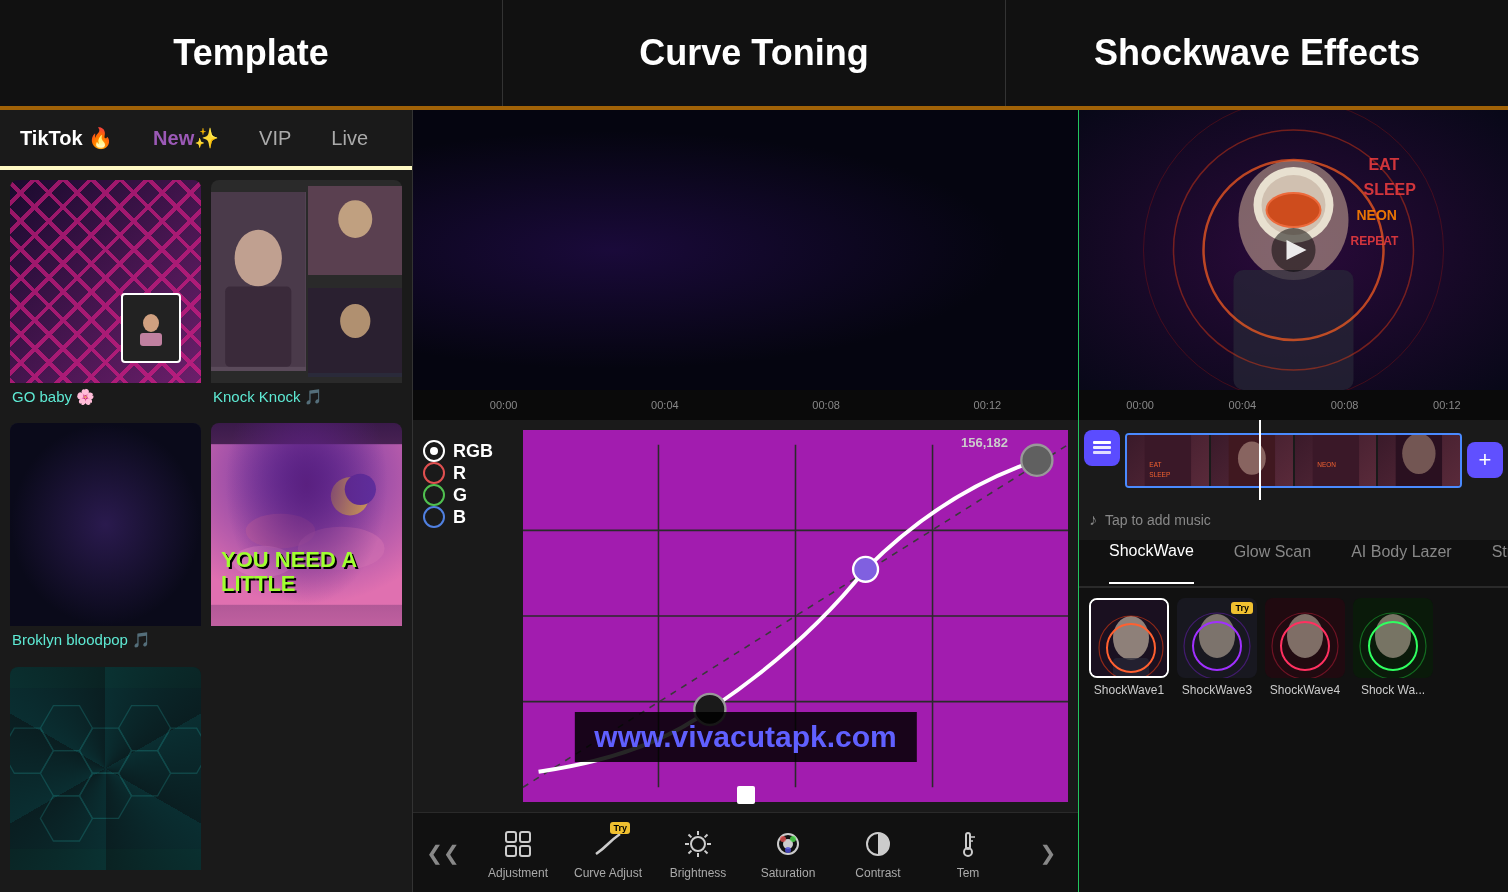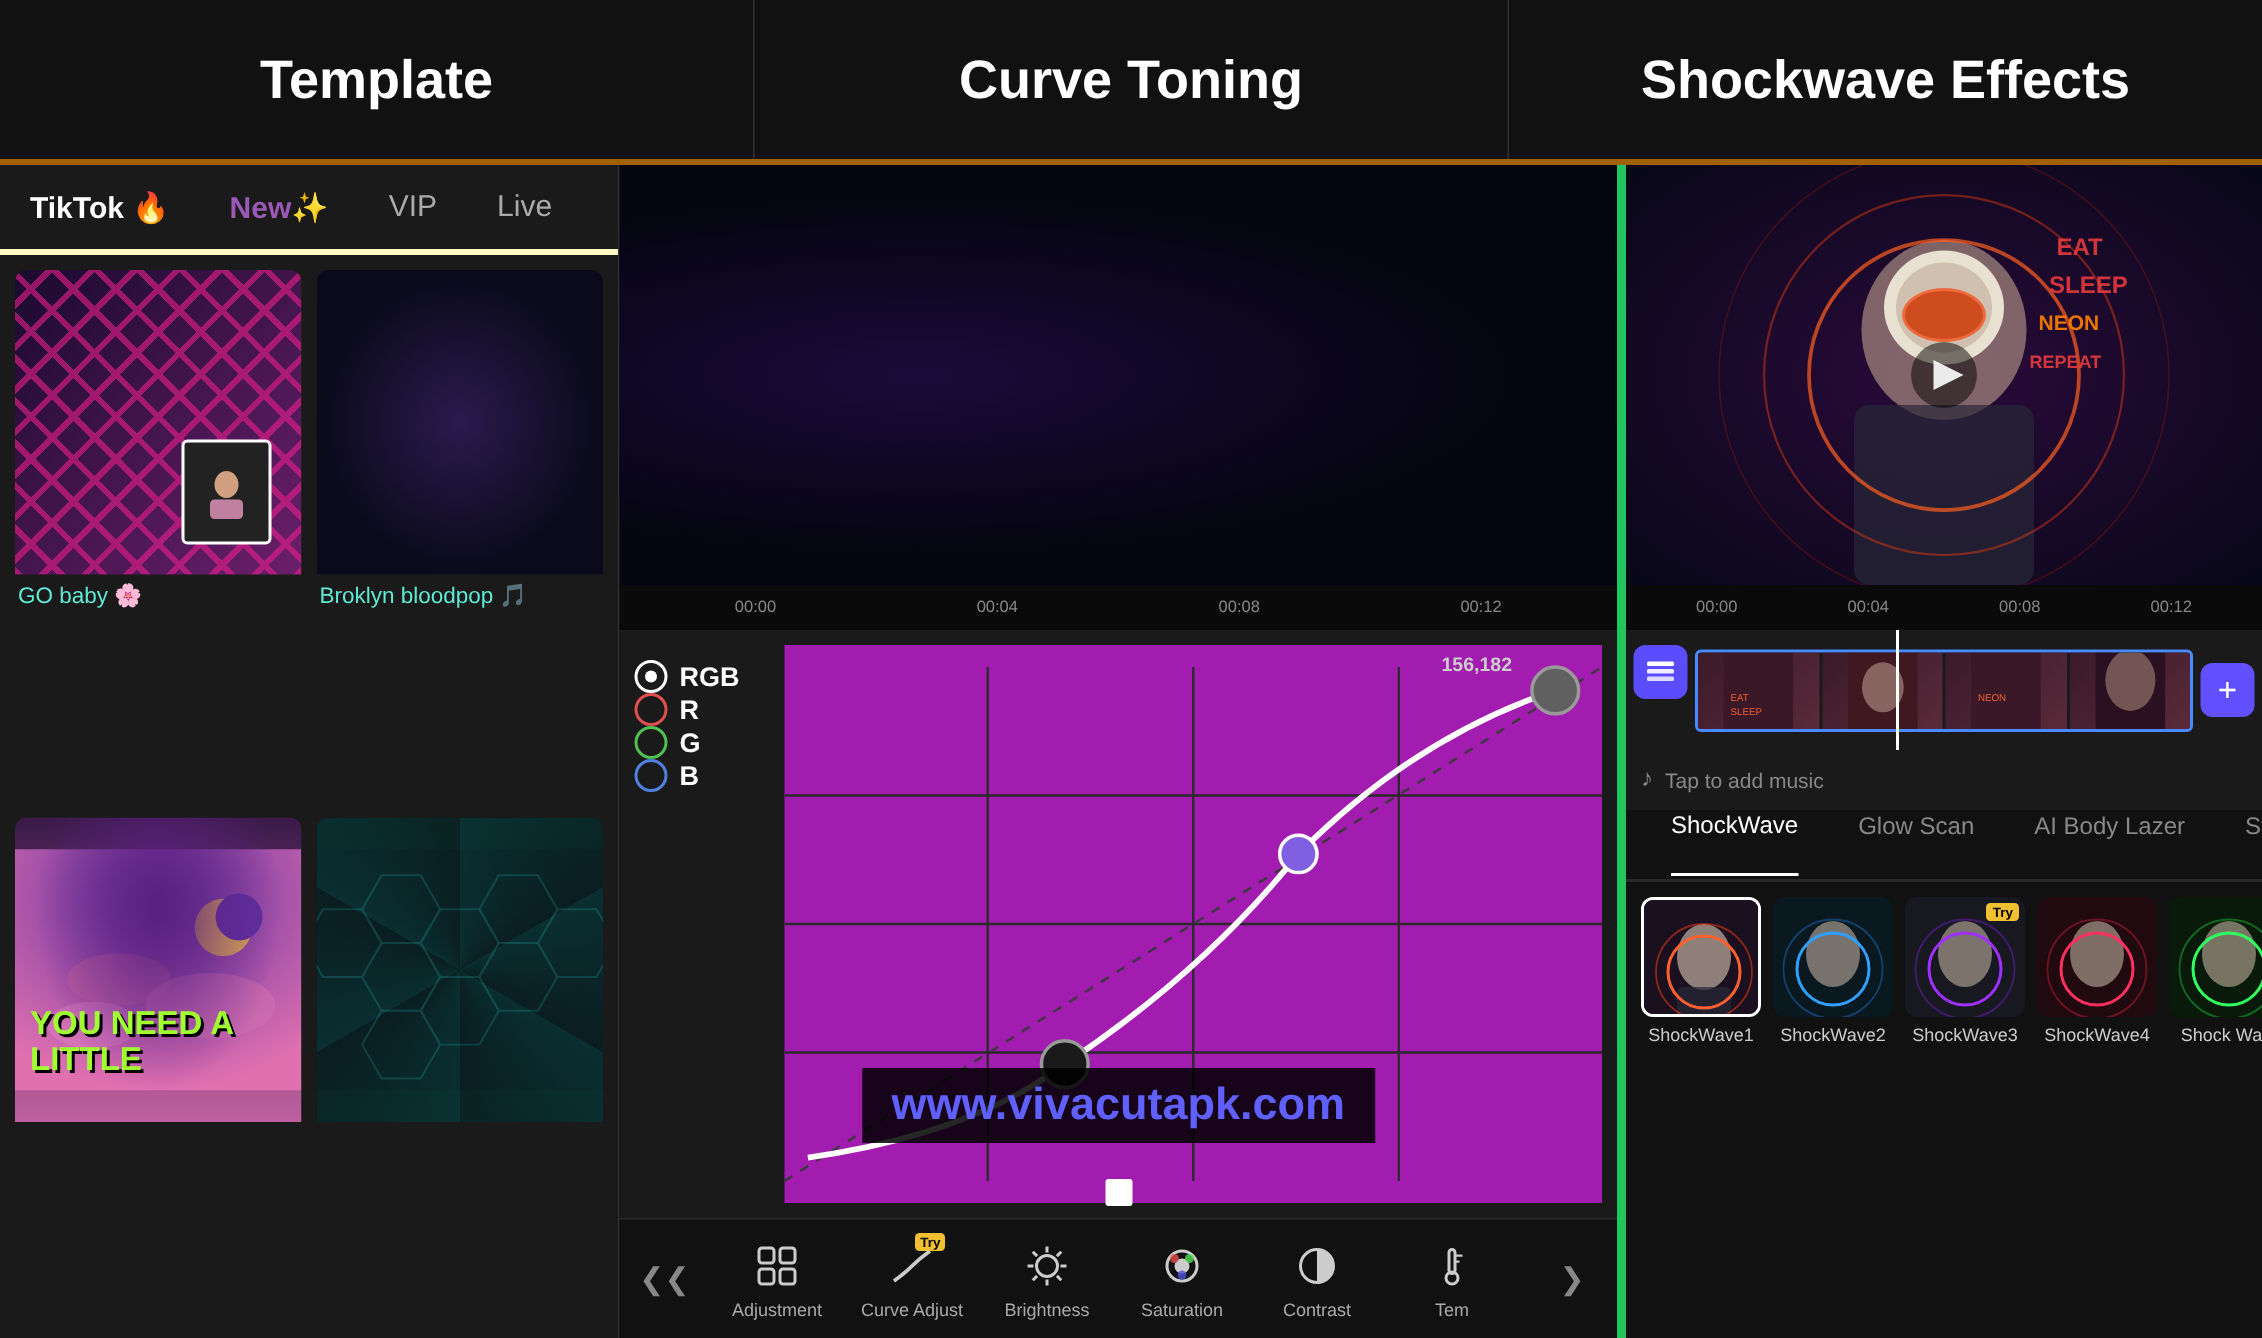--- a/index.html
+++ b/index.html
@@ -337,21 +337,21 @@
       color: #888;
       cursor: pointer;
     }
 
     
     .right-panel {
       width: 430px;
       background: #111;
       display: flex;
       flex-direction: column;
-      border-left: 6px solid #22c55e;
+      border-left: 1px solid #22c55e;
     }
 
     .shockwave-preview {
       width: 100%;
       height: 280px;
       position: relative;
       overflow: hidden;
       background: #0a0a1a;
     }
 
@@ -546,20 +546,44 @@
           <div class="selfie">
             <svg width="30" height="35" viewBox="0 0 30 35">
               <ellipse cx="15" cy="12" rx="8" ry="9" fill="#d0a080"></ellipse>
               <rect x="4" y="22" width="22" height="13" rx="3" fill="#c080a0"></rect>
             </svg>
           </div>
         </div>
         <div class="template-label">GO baby 🌸</div>
       </div>
 
+      <div class="template-card">
+        <div class="template-thumb thumb-knock-knock">
+          <div class="knock-cell main-photo">
+            <svg width="100%" height="100%" viewBox="0 0 100 185">
+              <rect width="100" height="185" fill="#4a3a4a"></rect>
+              <ellipse cx="50" cy="70" rx="25" ry="30" fill="#c0a090"></ellipse>
+              <rect x="15" y="100" width="70" height="85" rx="5" fill="#3a2a3a"></rect>
+            </svg>
+          </div>
+          <div class="knock-cell" style="background:#5a4050">
+            <svg width="100%" height="100%" viewBox="0 0 100 90">
+              <rect width="100" height="90" fill="#5a4050"></rect>
+              <ellipse cx="50" cy="35" rx="18" ry="20" fill="#c0a080"></ellipse>
+            </svg>
+          </div>
+          <div class="knock-cell" style="background:#2a2a3a">
+            <svg width="100%" height="100%" viewBox="0 0 100 90">
+              <rect width="100" height="90" fill="#2a2030"></rect>
+              <ellipse cx="50" cy="35" rx="16" ry="18" fill="#b09070"></ellipse>
+            </svg>
+          </div>
+        </div>
+        <div class="template-label">Knock Knock 🎵</div>
+      </div>
 
       <div class="template-card">
         <div class="template-thumb thumb-brooklyn">
           <svg width="100%" height="185" viewBox="0 0 220 185">
             <rect width="220" height="185" fill="#1a1a2e"></rect>
             <ellipse cx="110" cy="80" rx="45" ry="50" fill="#3a1a4e" opacity="0.8"></ellipse>
 
             <ellipse cx="90" cy="60" rx="18" ry="20" fill="#a08060" opacity="0.7"></ellipse>
             <rect x="68" y="78" width="44" height="60" rx="5" fill="#282838" opacity="0.8"></rect>
             <ellipse cx="170" cy="50" rx="15" ry="15" fill="#101828" opacity="0.6"></ellipse>
@@ -895,31 +919,20 @@
             <rect width="80" height="80" fill="#1a1020"></rect>
             <ellipse cx="40" cy="38" rx="18" ry="22" fill="#c0b0a0" opacity="0.7"></ellipse>
             <rect x="22" y="58" width="36" height="22" rx="4" fill="#282838" opacity="0.7"></rect>
             <circle cx="40" cy="48" r="24" fill="none" stroke="#ff6030" stroke-width="2"></circle>
             <circle cx="40" cy="48" r="32" fill="none" stroke="#ff4010" stroke-width="1.2" opacity="0.5"></circle>
           </svg>
         </div>
         <span class="effect-label">ShockWave1</span>
       </div>
 
-      <div class="effect-card">
-        <div class="effect-thumb">
-          <svg width="80" height="80" viewBox="0 0 80 80">
-            <rect width="80" height="80" fill="#0a1820"></rect>
-            <ellipse cx="40" cy="38" rx="18" ry="22" fill="#c0b0a0" opacity="0.6"></ellipse>
-            <circle cx="40" cy="48" r="24" fill="none" stroke="#30a0ff" stroke-width="2"></circle>
-            <circle cx="40" cy="48" r="33" fill="none" stroke="#2080e0" stroke-width="1.2" opacity="0.4"></circle>
-          </svg>
-        </div>
-        <span class="effect-label">ShockWave2</span>
-      </div>
 
       <div class="effect-card">
         <div class="effect-thumb" style="position:relative;">
           <svg width="80" height="80" viewBox="0 0 80 80">
             <rect width="80" height="80" fill="#181820"></rect>
             <ellipse cx="40" cy="38" rx="18" ry="22" fill="#c0b0a0" opacity="0.6"></ellipse>
             <circle cx="40" cy="48" r="24" fill="none" stroke="#a030ff" stroke-width="2"></circle>
             <circle cx="40" cy="48" r="33" fill="none" stroke="#8020e0" stroke-width="1.2" opacity="0.4"></circle>
           </svg>
           <div style="position:absolute;top:4px;right:4px;background:#f0c030;color:#000;font-size:9px;font-weight:700;padding:1px 4px;border-radius:3px;">Try</div>

